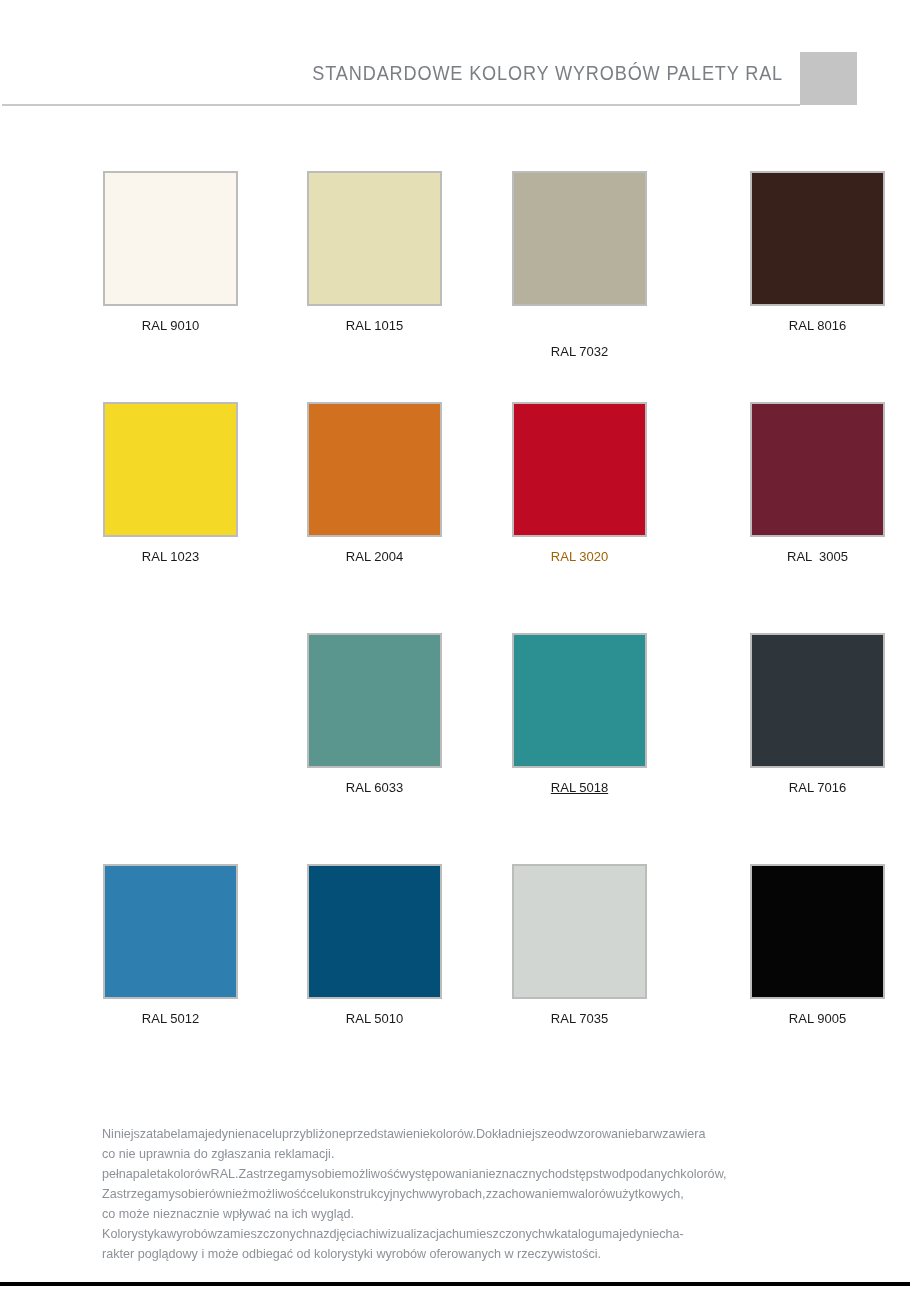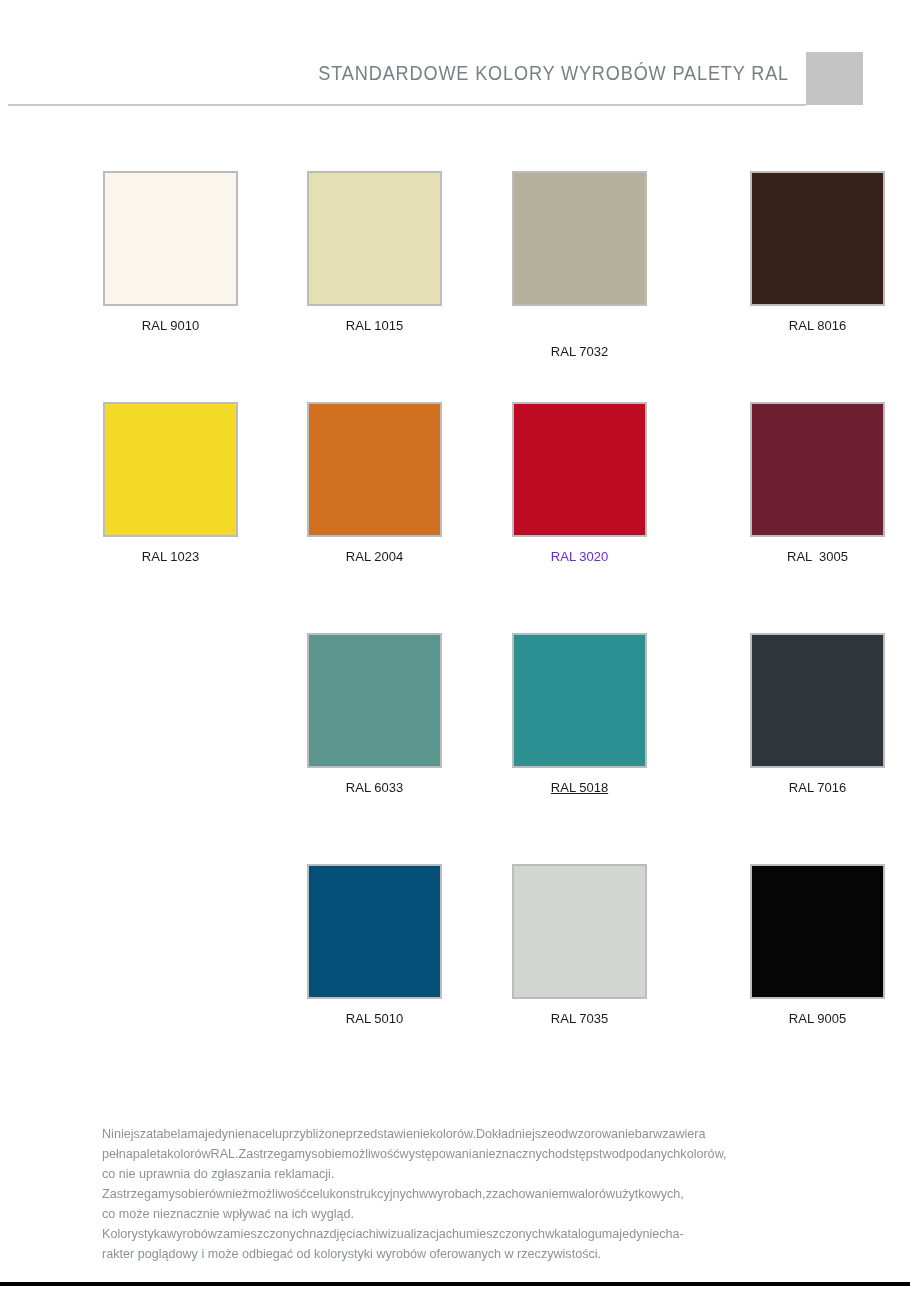--- a/index.html
+++ b/index.html
@@ -11,21 +11,21 @@
     width: 910px;
     height: 1289px;
     position: relative;
     font-family: "Liberation Sans", sans-serif;
     overflow: hidden;
   }
 
   
   #header {
     position: absolute;
-    left: 8px;
+    left: 2px;
     top: 0;
     width: 770px;
     height: 110px;
   }
   #header-rule {
     position: absolute;
     left: 0;
     top: 104px;
     width: 798px;
     height: 2px;
@@ -164,21 +164,21 @@
       <div class="swatch-cell c0">
         <div class="swatch-chip" style="background: rgb(245, 217, 39); border-color: rgb(188, 188, 188);"></div>
         <div class="swatch-label" style="color: rgb(27, 27, 27);">RAL 1023</div>
       </div>
       <div class="swatch-cell c1">
         <div class="swatch-chip" style="background: rgb(209, 112, 31); border-color: rgb(188, 188, 188);"></div>
         <div class="swatch-label" style="color: rgb(27, 27, 27);">RAL 2004</div>
       </div>
       <div class="swatch-cell c2">
         <div class="swatch-chip" style="background: rgb(190, 11, 35); border-color: rgb(188, 188, 188);"></div>
-        <div class="swatch-label" style="color: #6d28d9; text-align: center;">RAL 3020</div>
+        <div class="swatch-label" style="color: #a16207; text-align: center;">RAL 3020</div>
       </div>
       <div class="swatch-cell c3">
         <div class="swatch-chip" style="background: rgb(110, 31, 50); border-color: rgb(188, 188, 188);"></div>
         <div class="swatch-label" style="color: rgb(27, 27, 27);">RAL  3005</div>
       </div>
     </div>
     <div class="swatch-row">
       <div class="swatch-cell c1">
         <div class="swatch-chip" style="background: rgb(91, 150, 142); border-color: rgb(188, 188, 188);"></div>
         <div class="swatch-label" style="color: rgb(27, 27, 27);">RAL 6033</div>
@@ -186,40 +186,44 @@
       <div class="swatch-cell c2">
         <div class="swatch-chip" style="background: rgb(44, 144, 147); border-color: rgb(188, 188, 188);"></div>
         <div class="swatch-label" style="color: rgb(27, 27, 27); text-decoration: underline;">RAL 5018</div>
       </div>
       <div class="swatch-cell c3">
         <div class="swatch-chip" style="background: rgb(46, 54, 60); border-color: rgb(188, 188, 188);"></div>
         <div class="swatch-label" style="color: rgb(27, 27, 27);">RAL 7016</div>
       </div>
     </div>
     <div class="swatch-row">
+      <div class="swatch-cell c0">
+        <div class="swatch-chip" style="background: rgb(46, 127, 175); border-color: rgb(188, 188, 188);"></div>
+        <div class="swatch-label" style="color: rgb(27, 27, 27);">RAL 5012</div>
+      </div>
       <div class="swatch-cell c1">
         <div class="swatch-chip" style="background: rgb(4, 79, 120); border-color: rgb(188, 188, 188);"></div>
         <div class="swatch-label" style="color: rgb(27, 27, 27);">RAL 5010</div>
       </div>
       <div class="swatch-cell c2">
         <div class="swatch-chip" style="background: rgb(210, 214, 210); border-color: rgb(188, 188, 188);"></div>
         <div class="swatch-label" style="color: rgb(27, 27, 27);">RAL 7035</div>
       </div>
       <div class="swatch-cell c3">
         <div class="swatch-chip" style="background: rgb(5, 5, 5); border-color: rgb(188, 188, 188);"></div>
         <div class="swatch-label" style="color: rgb(27, 27, 27);">RAL 9005</div>
       </div>
     </div>
   </div>
 
 <div id="notes">
   <p id="note-block-1" style="color: rgb(141, 146, 152);">
       <span class="note-line justify-line"><span>Niniejsza</span><span>tabela</span><span>ma</span><span>jedynie</span><span>na</span><span>celu</span><span>przybliżone</span><span>przedstawienie</span><span>kolorów.</span><span>Dokładniejsze</span><span>odwzorowanie</span><span>barw</span><span>zawiera</span></span>
+      <span class="note-line">co nie uprawnia do zgłaszania reklamacji.</span>
       <span class="note-line justify-line"><span>pełna</span><span>paleta</span><span>kolorów</span><span>RAL.</span><span>Zastrzegamy</span><span>sobie</span><span>możliwość</span><span>występowania</span><span>nieznacznych</span><span>odstępstw</span><span>od</span><span>podanych</span><span>kolorów,</span></span>
-      <span class="note-line">co nie uprawnia do zgłaszania reklamacji.</span>
     </p>
   <p id="note-block-2" style="color: rgb(141, 146, 152);">
       <span class="note-line justify-line"><span>Zastrzegamy</span><span>sobie</span><span>również</span><span>możliwość</span><span>celu</span><span>konstrukcyjnych</span><span>w</span><span>wyrobach,</span><span>z</span><span>zachowaniem</span><span>walorów</span><span>użytkowych,</span></span>
       <span class="note-line">co może nieznacznie wpływać na ich wygląd.</span>
     </p>
   <p id="note-block-3" style="color: rgb(141, 146, 152);">
       <span class="note-line justify-line"><span>Kolorystyka</span><span>wyrobów</span><span>zamieszczonych</span><span>na</span><span>zdjęciach</span><span>i</span><span>wizualizacjach</span><span>umieszczonych</span><span>w</span><span>katalogu</span><span>ma</span><span>jedynie</span><span>cha-</span></span>
       <span class="note-line">rakter poglądowy i może odbiegać od kolorystyki wyrobów oferowanych w rzeczywistości.</span>
     </p>
 </div>

